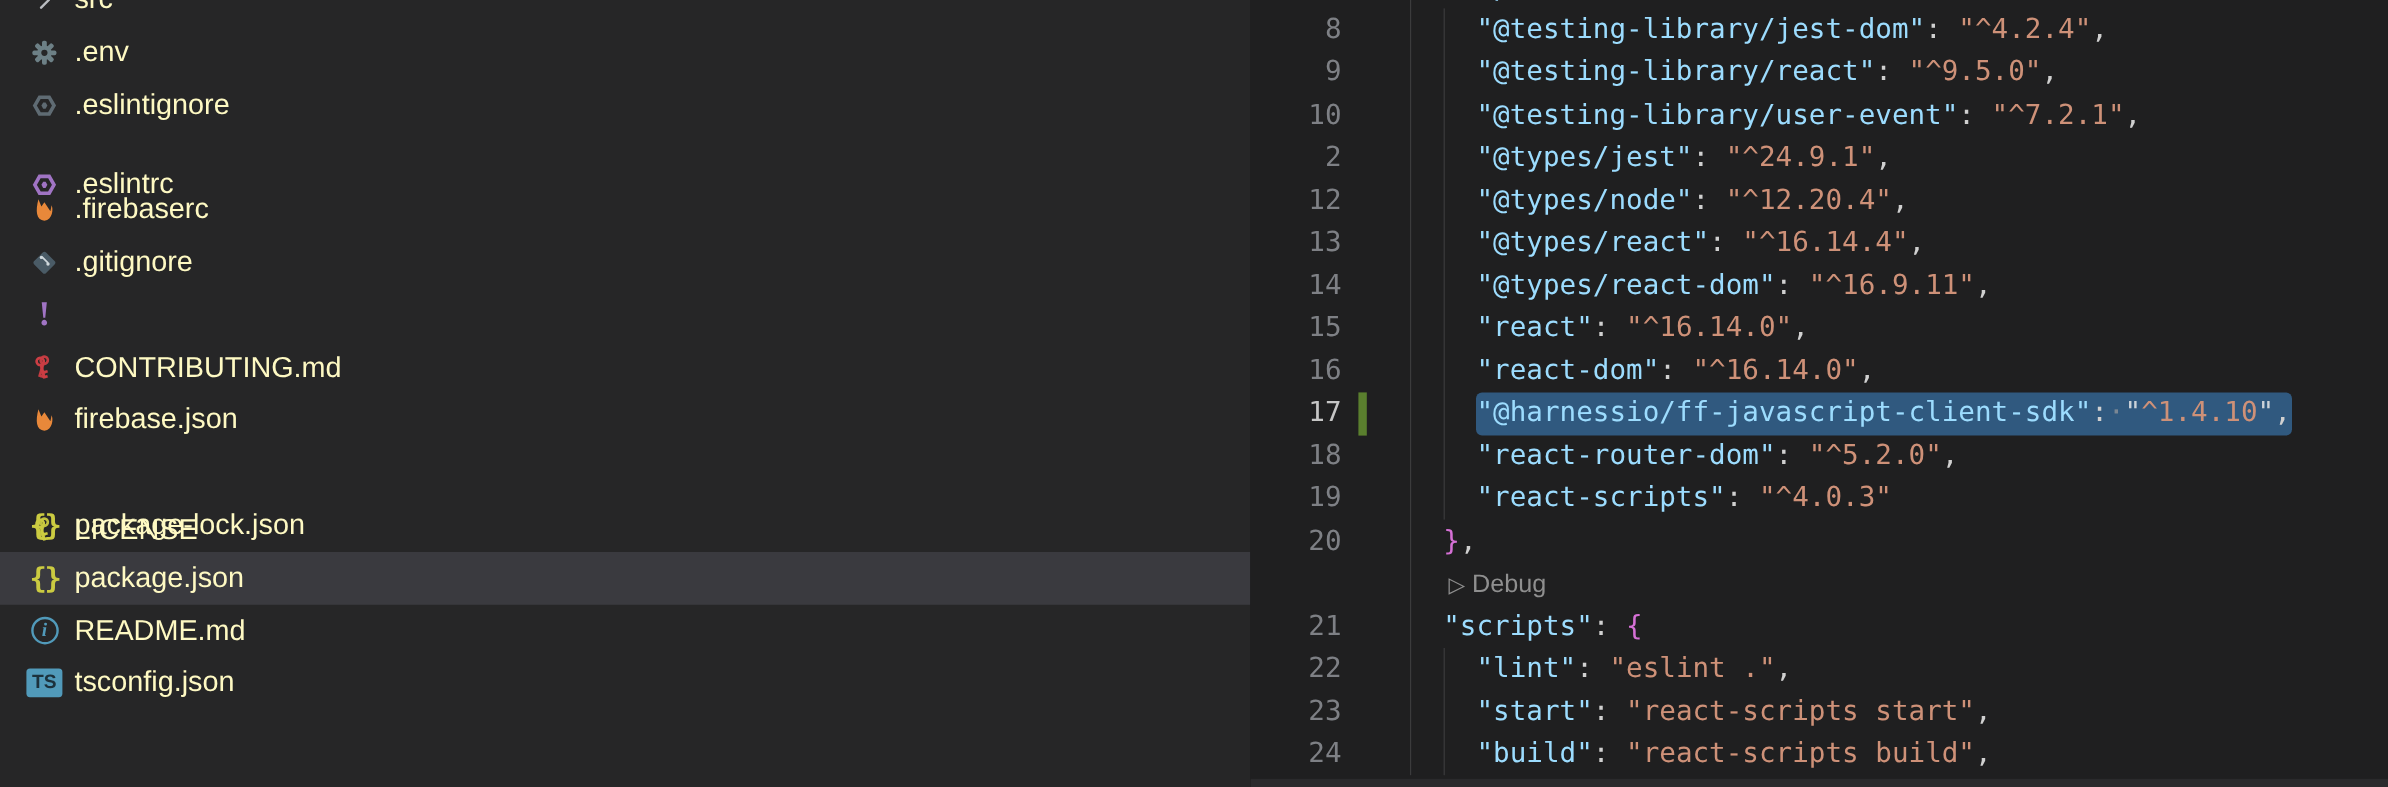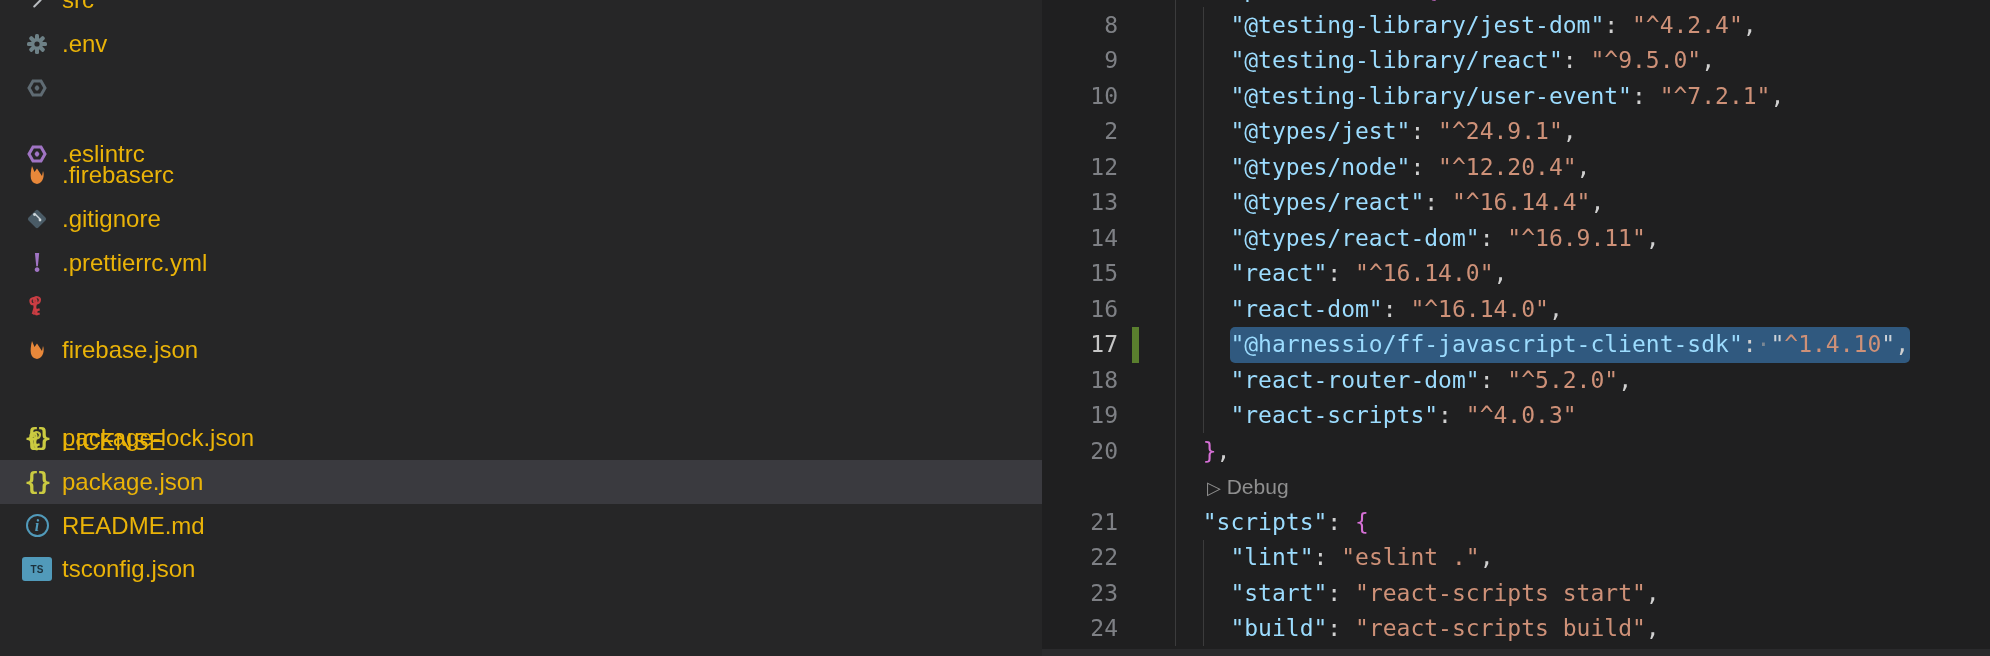--- a/index.html
+++ b/index.html
@@ -8,31 +8,31 @@
   .app { position:relative; width:1990px; height:656px; }
 
   
   .sidebar { position:absolute; left:0; top:0; width:1042px; height:656px;
              background:#262627; overflow:hidden; }
   .srow { position:absolute; left:0; width:100%; height:44px; }
   .srow.selected { background:#3a3a3f; }
   .sicon { position:absolute; left:22px; top:0; width:30px; height:44px;
            display:flex; align-items:center; justify-content:center; }
   .slabel { position:absolute; left:62px; top:0; height:44px; line-height:44px;
-            font-size:24px; color:#eab308; white-space:nowrap; }
+            font-size:24px; color:#fef9c3; white-space:nowrap; }
   .glyph-braces { font-family:"DejaVu Sans Mono", monospace; font-weight:bold;
                   font-size:24px; letter-spacing:-2px; }
   .glyph-excl { font-weight:800; font-size:29px; font-family:"Liberation Serif", serif; }
   .info-ring { width:23px; height:23px; border:2.5px solid #519aba; border-radius:50%;
                display:flex; align-items:center; justify-content:center;
                color:#519aba; font-family:"Liberation Serif", serif; font-style:italic;
                font-weight:700; font-size:16px; }
   .ts-badge { width:48px; height:24px; background:#519aba; border-radius:3px;
               display:flex; align-items:center; justify-content:center;
-              color:#1c313c; font-weight:800; font-size:10px; }
+              color:#1c313c; font-weight:800; font-size:16px; }
 
   
   .editor { position:absolute; left:1042px; top:0; width:948px; height:656px;
             background:#1f1f20; overflow:hidden;
             font-family:"DejaVu Sans Mono", monospace; }
   .guide { position:absolute; width:1px; background:#3b3b3c; z-index:1; }
   .crow { position:absolute; left:0; width:100%; height:36px; z-index:2; }
   .lnum { position:absolute; left:0; top:0; width:76px; height:36px;
           text-align:right; font-size:23px; line-height:35.5px; color:#7e8085; }
   .lnum.active { color:#c6c6c6;text-align:right; }
@@ -82,20 +82,21 @@
           </span>
           <span class="slabel">.env</span>
         </div>
         <div class="srow" style="top: 65.6px;">
           <span class="sicon">
             <svg width="24" height="24" viewBox="0 0 24 24">
               <polygon points="4,12 8,5 16,5 20,12 16,19 8,19" fill="none" stroke="#5f6b73" stroke-width="3"></polygon>
               <polygon points="9.5,12 11,9.4 13,9.4 14.5,12 13,14.6 11,14.6" fill="#5f6b73"></polygon>
             </svg>
           </span>
+          <span class="slabel">.eslintignore</span>
         </div>
         <div class="srow" style="top: 109.4px; margin-top: 23px;">
           <span class="sicon">
             <svg width="24" height="24" viewBox="0 0 24 24">
               <polygon points="4,12 8,5 16,5 20,12 16,19 8,19" fill="none" stroke="#a074c4" stroke-width="3"></polygon>
               <polygon points="9.5,12 11,9.4 13,9.4 14.5,12 13,14.6 11,14.6" fill="#a074c4"></polygon>
             </svg>
           </span>
           <span class="slabel">.eslintrc</span>
         </div>
@@ -115,39 +116,39 @@
               <circle cx="9.5" cy="7.5" r="1.4" fill="#cfd8dc"></circle>
               <circle cx="15" cy="13" r="1.4" fill="#cfd8dc"></circle>
             </svg>
           </span>
           <span class="slabel">.gitignore</span>
         </div>
         <div class="srow" style="top: 240.8px;">
           <span class="sicon">
             <span class="glyph-excl" style="color: rgb(160, 116, 196);">!</span>
           </span>
-          <span class="slabel">.prettierrc.yml</span>
         </div>
         <div class="srow" style="top: 284.6px;">
           <span class="sicon">
             <svg width="24" height="24" viewBox="0 0 24 24">
               <g transform="rotate(-14 12 12)" opacity="1">
                 <circle cx="10" cy="5.5" r="3" fill="none" stroke="#cc3e44" stroke-width="2.2"></circle>
                 <line x1="10" y1="8.5" x2="10" y2="20" stroke="#cc3e44" stroke-width="2.4"></line>
                 <line x1="10" y1="15" x2="14" y2="15" stroke="#cc3e44" stroke-width="2.2"></line>
                 <line x1="10" y1="19" x2="13" y2="19" stroke="#cc3e44" stroke-width="2.2"></line>
               </g>
               <g transform="rotate(16 12 12)" opacity="0.95">
                 <circle cx="10" cy="5.5" r="3" fill="none" stroke="#cc3e44" stroke-width="2.2"></circle>
                 <line x1="10" y1="8.5" x2="10" y2="20" stroke="#cc3e44" stroke-width="2.4"></line>
                 <line x1="10" y1="15" x2="14" y2="15" stroke="#cc3e44" stroke-width="2.2"></line>
                 <line x1="10" y1="19" x2="13" y2="19" stroke="#cc3e44" stroke-width="2.2"></line>
               </g>
             </svg>
           </span>
+          <span class="slabel">CONTRIBUTING.md</span>
         </div>
         <div class="srow" style="top: 328.4px;">
           <span class="sicon">
             <svg width="24" height="24" viewBox="0 0 24 24">
               <path d="M7 3 L9.5 9 L12 5.5 L17 13 L18 8 C19.5 11 19 20 12 21 C5 20 4.5 13 7 3 Z" fill="#e8883a"></path>
             </svg>
           </span>
           <span class="slabel">firebase.json</span>
         </div>
         <div class="srow" style="top: 372.2px; margin-top: 48px;">

